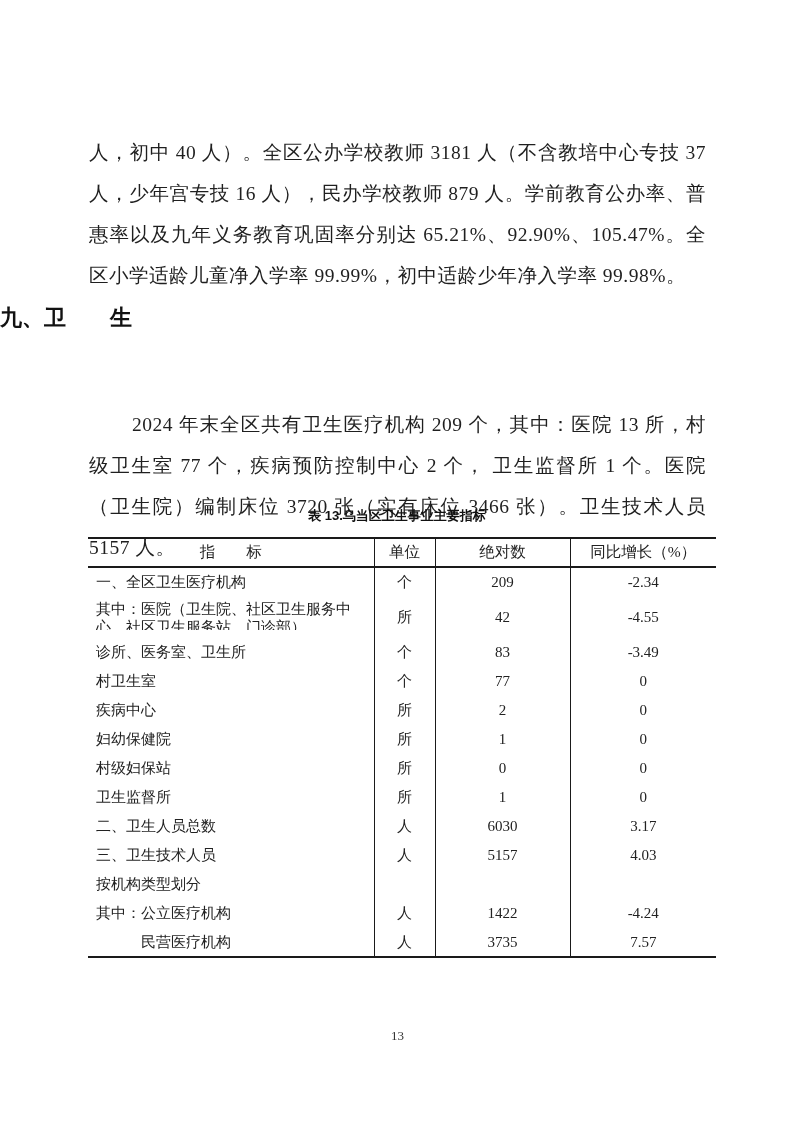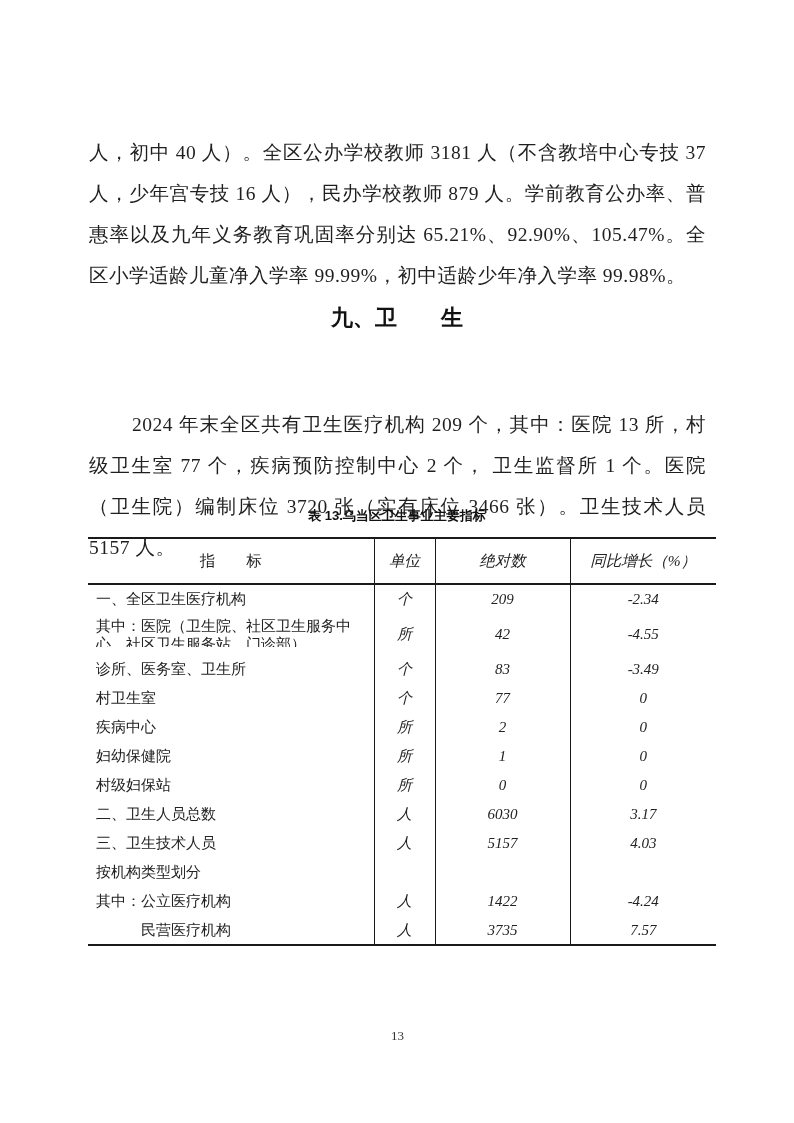--- a/index.html
+++ b/index.html
@@ -23,21 +23,20 @@
     letter-spacing: 0.5px;
   }
   #para1 { top: 112px; }
   #para2 { top: 384px; text-indent: 43px; }
   .section-heading {
     position: absolute;
     top: 301px;
     left: 0;
     width: 794px;
     margin: 0;
-    text-align: center;
     font-family: "Liberation Sans", "DejaVu Sans", sans-serif;
     font-weight: bold;
     font-size: 22px;
     line-height: 34px;
     color: #111;
   }
   .table-title {
     position: absolute;
     top: 504px;
     left: 0;
@@ -58,21 +57,21 @@
     table-layout: fixed;
     font-size: 15px;
     color: #222;
     border-top: 2px solid #1a1a1a;
     border-bottom: 2px solid #1a1a1a;
   }
   table.stats col.c-ind  { width: 286px; }
   table.stats col.c-unit { width: 61px; }
   table.stats col.c-abs  { width: 135px; }
   table.stats col.c-gro  { width: 146px; }
-  table.stats thead tr { height: 46px; }
+  table.stats thead tr { height: 29px; }
   table.stats thead th {
     font-weight: normal;
     text-align: center;
     vertical-align: middle;
     border-bottom: 2px solid #1a1a1a;
     font-size: 15.5px;
     padding: 0;
   }
   table.stats tbody tr { height: 29px; }
   table.stats tbody tr.tall { height: 42px; margin-top: 11px; }
@@ -82,21 +81,21 @@
     overflow: hidden;
   }
   table.stats td.ind {
     text-align: left;
     padding-left: 8px;
     padding-right: 4px;
   }
   table.stats td.unit,
   table.stats td.num { text-align: center; }
   table.stats th.vline,
-  table.stats td.vline { border-left: 1px solid #1a1a1a; font-style: italic; }
+  table.stats td.vline { border-left: 1px solid #1a1a1a; }
   table.stats tr.tall td.ind { vertical-align: top; padding-top: 4px; }
   .clip2 {
     height: 30px;
     overflow: hidden;
     line-height: 18px;
   }
   .page-number {
     position: absolute;
     top: 1028px;
     left: 14px;
@@ -176,20 +175,26 @@
         <td class="num vline">1</td>
         <td class="num vline">0</td>
       </tr>
       <tr>
         <td class="ind">村级妇保站</td>
         <td class="unit vline">所</td>
         <td class="num vline">0</td>
         <td class="num vline">0</td>
       </tr>
       <tr>
+        <td class="ind">卫生监督所</td>
+        <td class="unit vline">所</td>
+        <td class="num vline">1</td>
+        <td class="num vline">0</td>
+      </tr>
+      <tr>
         <td class="ind">二、卫生人员总数</td>
         <td class="unit vline">人</td>
         <td class="num vline">6030</td>
         <td class="num vline">3.17</td>
       </tr>
       <tr>
         <td class="ind">三、卫生技术人员</td>
         <td class="unit vline">人</td>
         <td class="num vline">5157</td>
         <td class="num vline">4.03</td>

